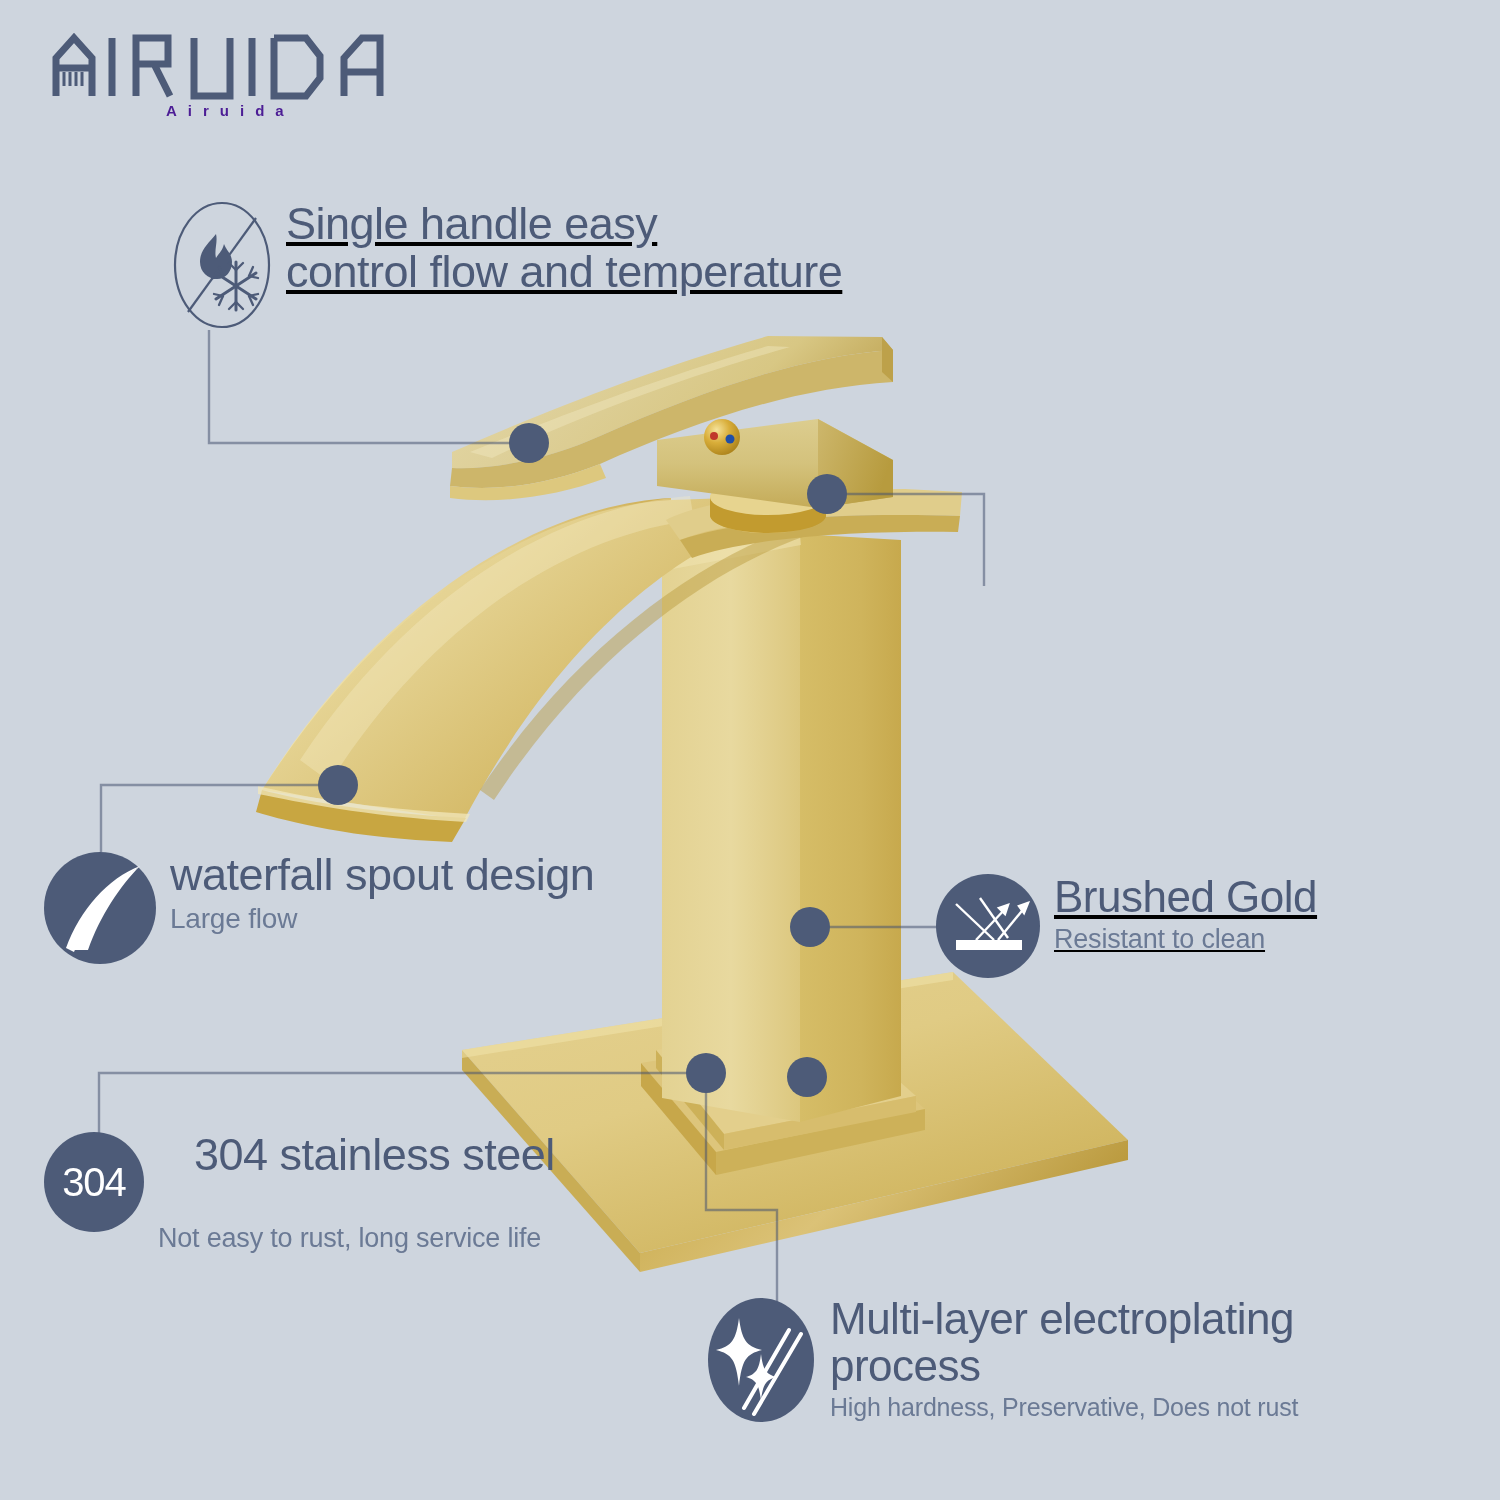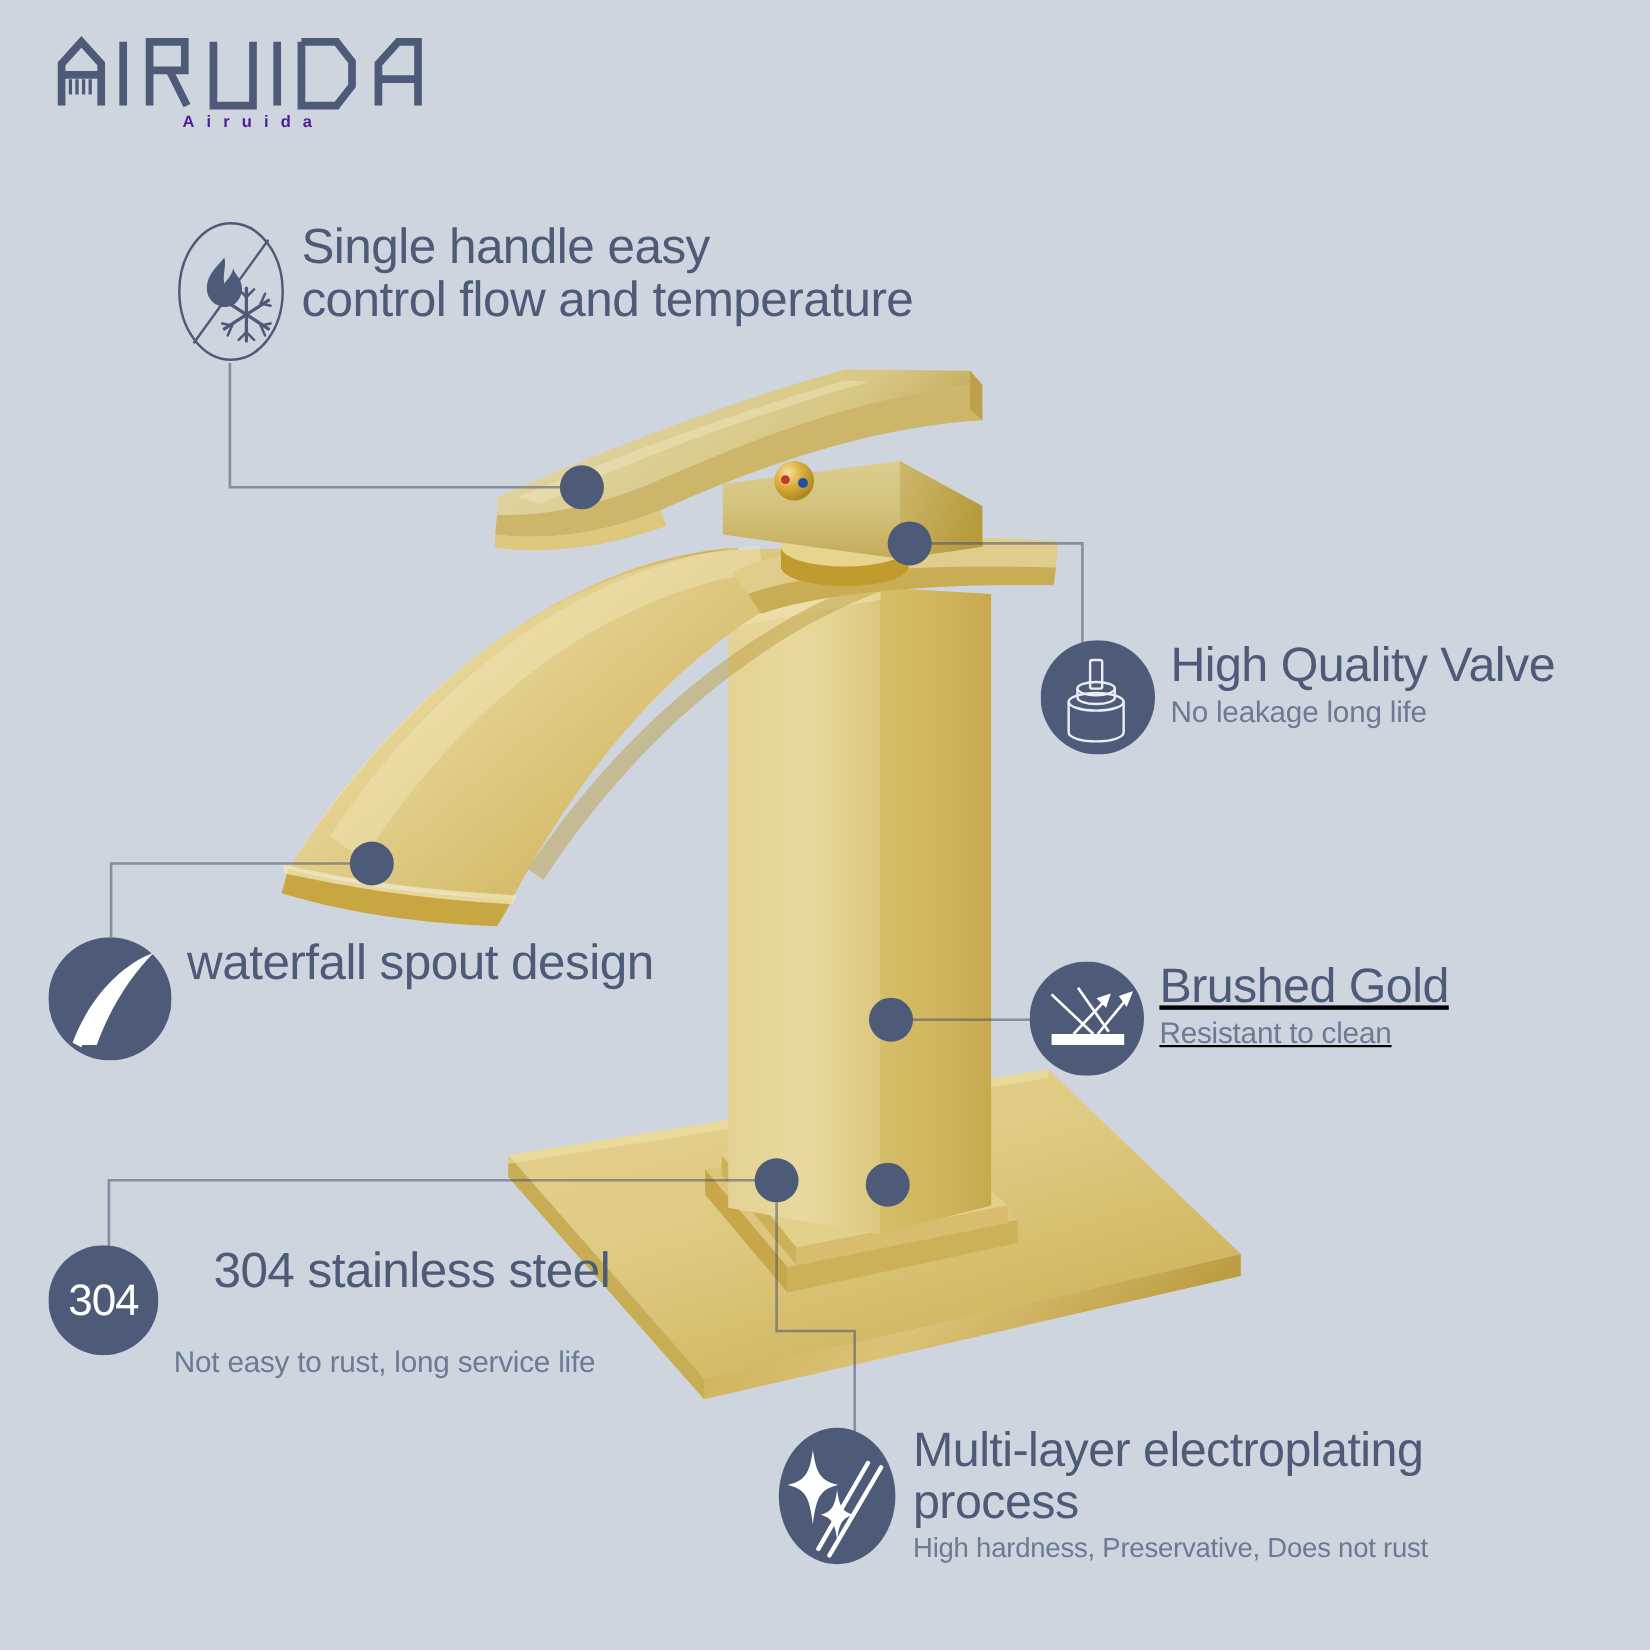--- a/index.html
+++ b/index.html
@@ -27,21 +27,21 @@
   .txtblock{padding-left:14px;}
   .hd{
     color:#4d5b78;font-weight:400;letter-spacing:-0.5px;
     line-height:1.04;white-space:nowrap;
   }
   .sd{
     color:#6b7a95;font-weight:400;letter-spacing:-0.2px;
     line-height:1.12;white-space:nowrap;margin-top:4px;
   }
 
-  #c-handle{left:160px;top:200px;}
+  #c-handle{left:172px;top:200px;text-decoration:underline;}
   #c-handle .hd{font-size:45px;line-height:1.07;}
   #c-valve{left:946px;top:582px;}
   #c-valve .hd{font-size:44px;}
   #c-valve .sd{font-size:27px;}
   #c-waterfall{left:44px;top:852px;}
   #c-waterfall .hd{font-size:45px;}
   #c-waterfall .sd{font-size:28px;}
   #c-gold{left:936px;top:874px;text-decoration:underline;}
   #c-gold .hd{font-size:44px;}
   #c-gold .sd{font-size:27px;}
@@ -269,49 +269,32 @@
           </g>
         </g>
       </svg>
     </div>
     <div class="txtblock">
       <div class="hd">Single handle easy</div>
       <div class="hd">control flow and temperature</div>
     </div>
   </div>
 
-  <div class="callout" id="c-valve">
-    <div class="badge">
-      <svg width="104" height="104" viewBox="0 0 104 104">
-        <circle cx="52" cy="52" r="52" fill="#4d5b78"></circle>
-        <g fill="none" stroke="#e9edf3" stroke-width="2.2">
-          <rect x="45" y="18" width="11" height="26" rx="2"></rect>
-          <ellipse cx="50.5" cy="44" rx="17" ry="6"></ellipse>
-          <path d="M33.5 44 L33.5 52 A17 6 0 0 0 67.5 52 L67.5 44"></path>
-          <ellipse cx="50.5" cy="56" rx="25" ry="8"></ellipse>
-          <path d="M25.5 56 L25.5 84 A25 8 0 0 0 75.5 84 L75.5 56"></path>
-        </g>
-      </svg>
-    </div>
-    <div class="txtblock">
-      <div class="hd">High Quality Valve</div>
-      <div class="sd">No leakage long life</div>
-    </div>
-  </div>
 
   <div class="callout" id="c-waterfall">
     <div class="badge">
       <svg width="112" height="112" viewBox="0 0 112 112">
         <circle cx="56" cy="56" r="56" fill="#4d5b78"></circle>
         <path d="M96 14 C 70 30 40 62 26 98 L44 98 C 56 64 76 34 96 14 Z" fill="#ffffff"></path>
         <path d="M96 14 C 64 26 36 58 22 96 L30 100 C 48 58 72 30 96 14 Z" fill="#ffffff"></path>
       </svg>
     </div>
     <div class="txtblock">
       <div class="hd">waterfall spout design</div>
+      <div class="sd">Large flow</div>
     </div>
   </div>
 
   <div class="callout" id="c-gold">
     <div class="badge">
       <svg width="104" height="104" viewBox="0 0 104 104">
         <circle cx="52" cy="52" r="52" fill="#4d5b78"></circle>
         <rect x="20" y="66" width="66" height="10" fill="#ffffff"></rect>
         <g stroke="#ffffff" stroke-width="2.4" fill="none">
           <line x1="20" y1="30" x2="58" y2="66"></line>

